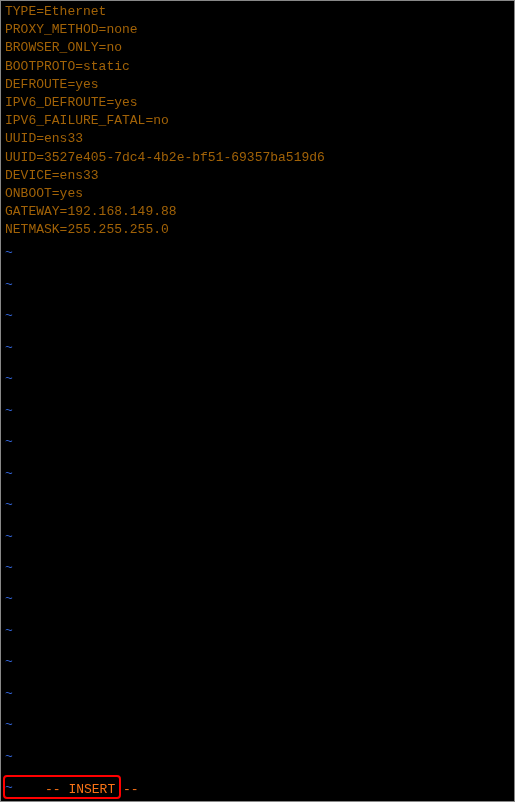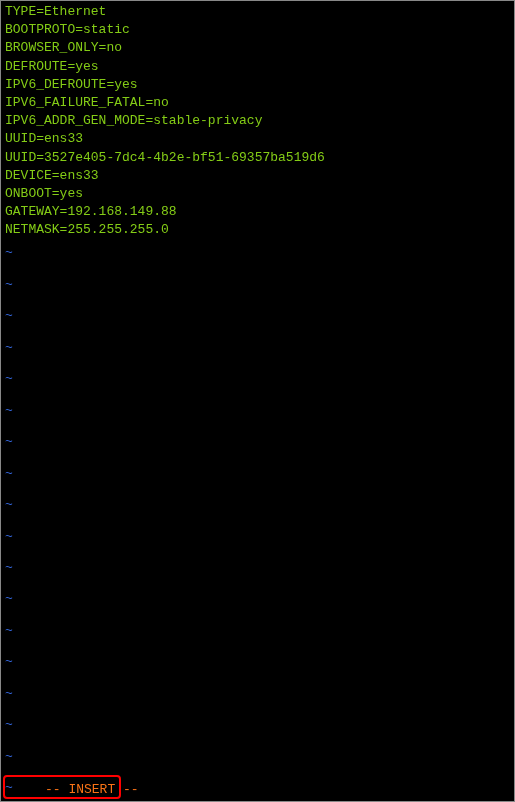--- a/index.html
+++ b/index.html
@@ -23,21 +23,21 @@
       display: flex;
       flex-direction: column;
     }
     .content {
       padding: 2px 4px;
       line-height: 1.4;
       flex: 0 0 auto;
     }
     .line {
       white-space: pre;
-      color: #84cc16;
+      color: #a16207;
     }
     .tildes {
       padding: 0 4px;
       flex: 1;
       display: flex;
       flex-direction: column;
       justify-content: space-between;
     }
     .tilde {
       color: #3366dd;
@@ -62,26 +62,26 @@
       border-radius: 4px;
       pointer-events: none;
     }
   </style>
 </head>
 <body>
 
 <div class="editor-area">
   <div class="content" id="content-area">
       <div class="line">TYPE=Ethernet</div>
+      <div class="line">PROXY_METHOD=none</div>
+      <div class="line">BROWSER_ONLY=no</div>
       <div class="line">BOOTPROTO=static</div>
-      <div class="line">BROWSER_ONLY=no</div>
       <div class="line">DEFROUTE=yes</div>
       <div class="line">IPV6_DEFROUTE=yes</div>
       <div class="line">IPV6_FAILURE_FATAL=no</div>
-      <div class="line">IPV6_ADDR_GEN_MODE=stable-privacy</div>
       <div class="line">UUID=ens33</div>
       <div class="line">UUID=3527e405-7dc4-4b2e-bf51-69357ba519d6</div>
       <div class="line">DEVICE=ens33</div>
       <div class="line">ONBOOT=yes</div>
       <div class="line">GATEWAY=192.168.149.88</div>
       <div class="line">NETMASK=255.255.255.0</div>
     </div>
   <div class="tildes" id="tildes-area">
       <div class="tilde">~</div>
       <div class="tilde">~</div>

